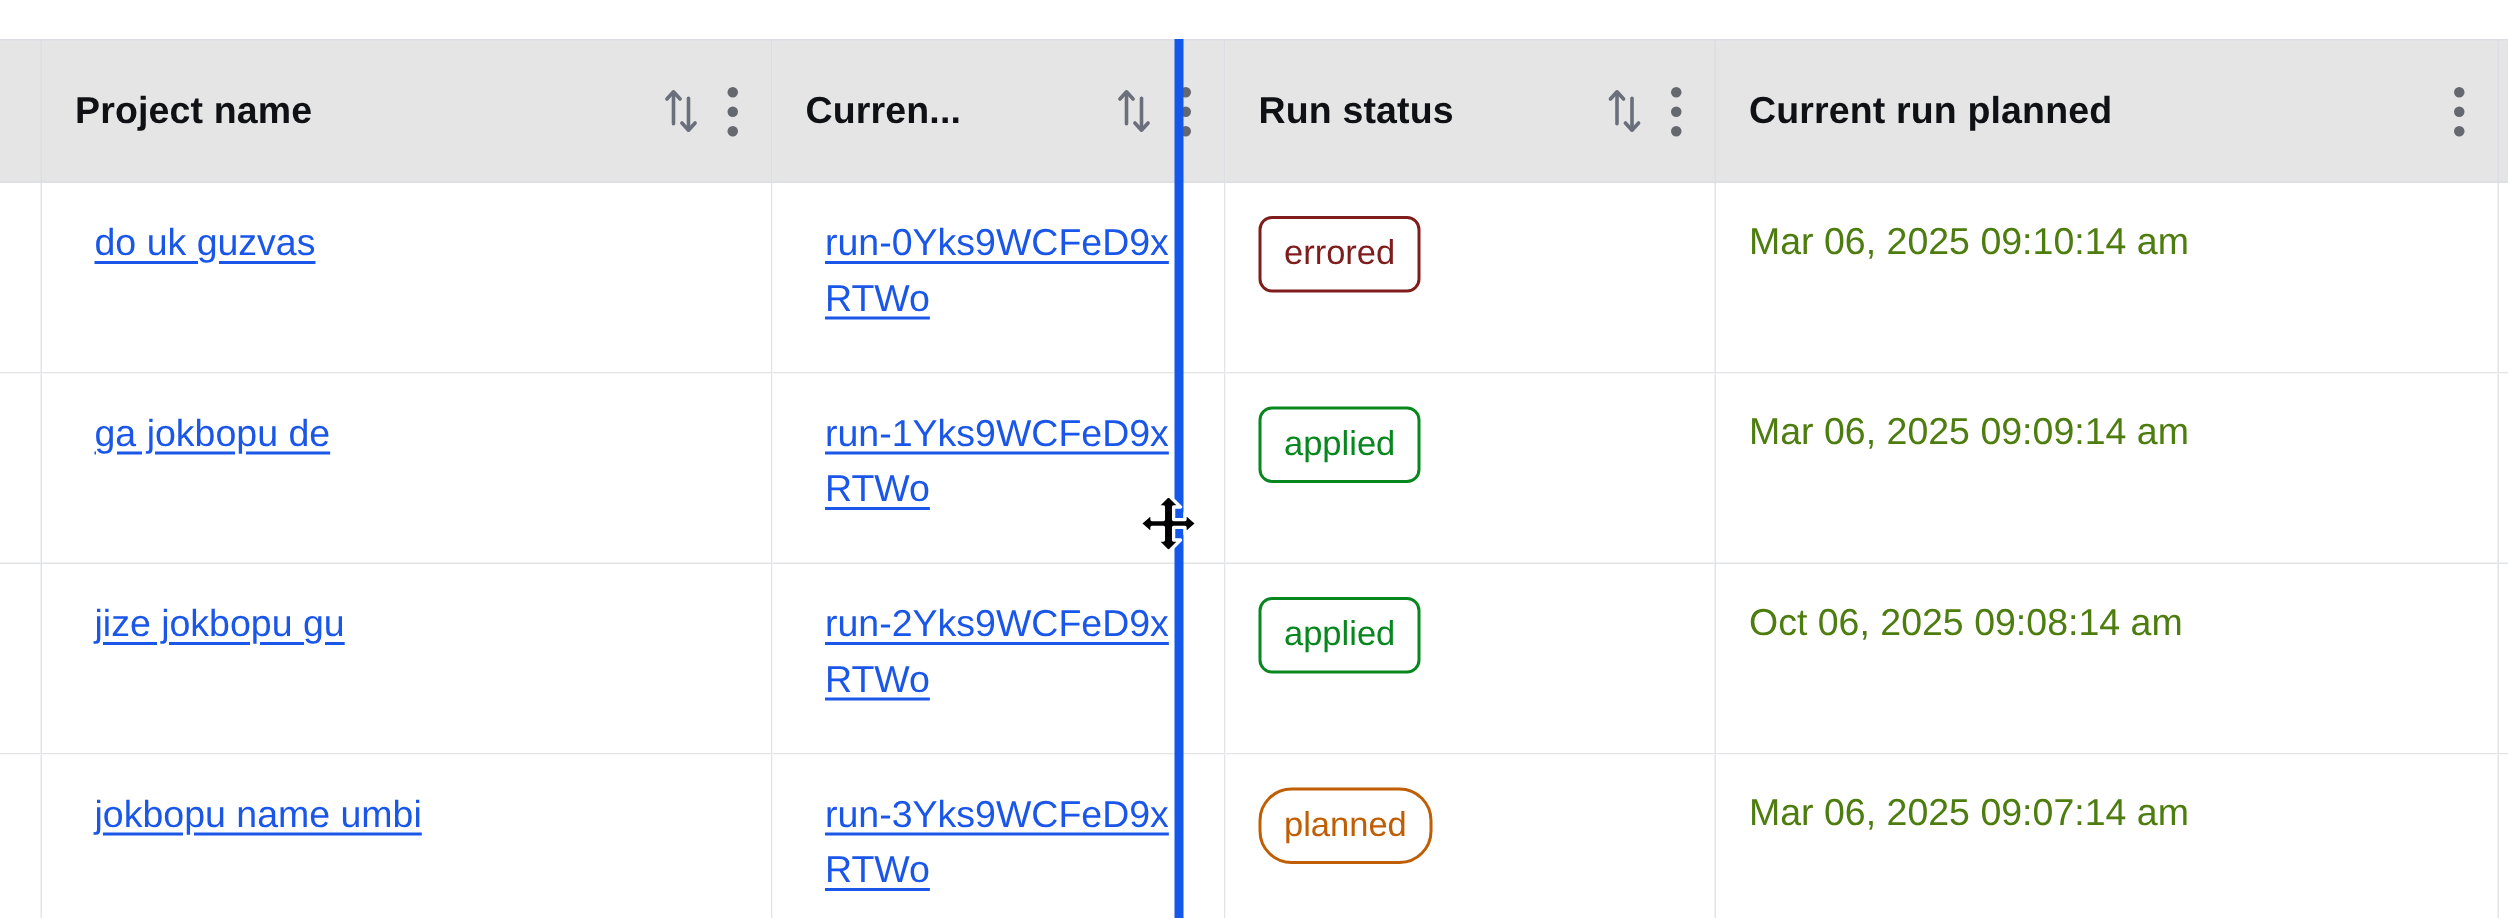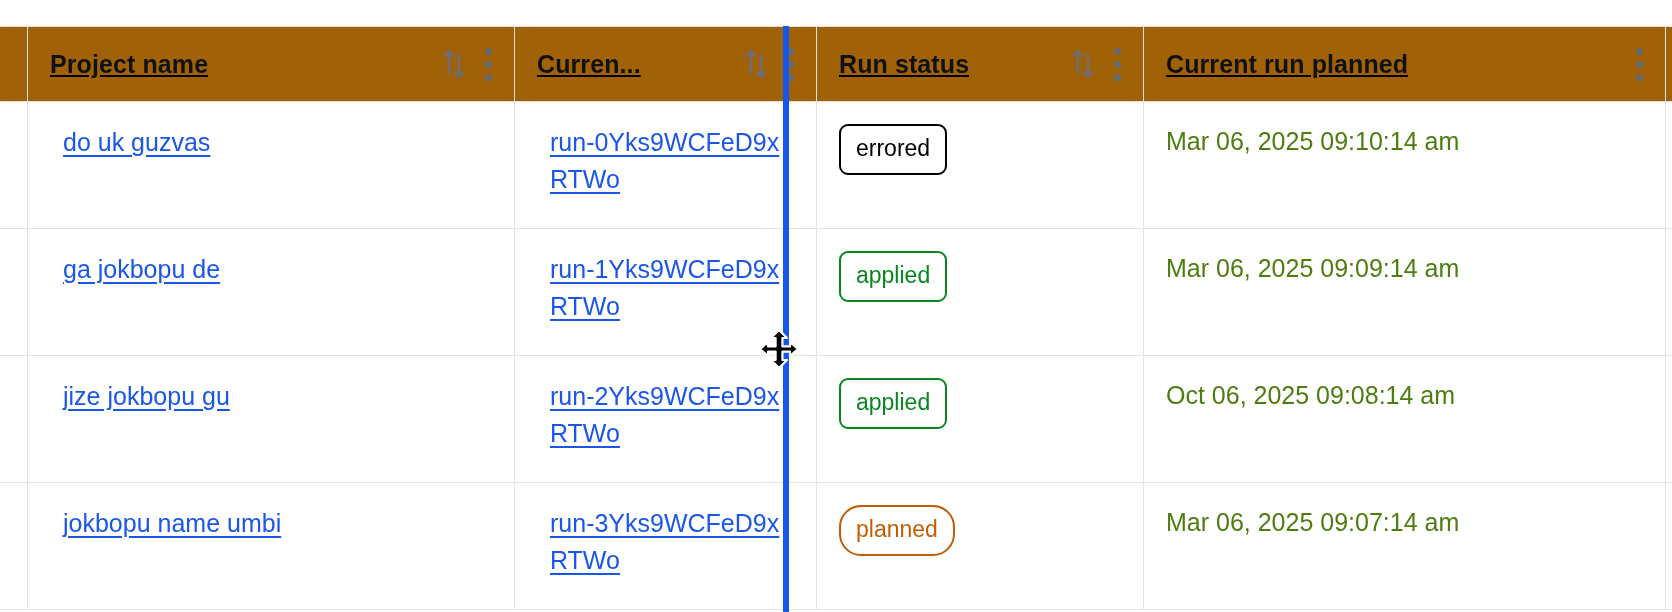--- a/index.html
+++ b/index.html
@@ -23,30 +23,29 @@
     left: 0;
     top: 26px;
     width: 1672px;
     border-collapse: separate;
     border-spacing: 0;
     table-layout: fixed;
   }
 
   
   thead th {
-    background: #a16207;
-    height: 76px;
+    background: #e5e5e5;
+    height: 96px;
     box-sizing: border-box;
     padding: 0 22px;
     border-top: 1px solid #dcdee3;
     border-bottom: 1px solid #dcdee3;
     border-right: 1px solid #dcdee3;
     vertical-align: middle;
     text-align: left;
-    text-decoration: underline;
   }
   th.gutter-col {
     padding: 0;
     border-right: 1px solid #dcdee3;
   }
   .head-inner {
     display: flex;
     align-items: center;
     width: 100%;
   }
@@ -242,21 +241,21 @@
               <span class="head-spacer"></span>
             </div>
           </th>
         </tr>
     </thead>
     <tbody>
         <tr>
           <td class="gutter-col"></td>
           <td><span class="cell-link">do uk guzvas</span></td>
           <td><span class="cell-link">run-0Yks9WCFeD9xRTWo</span></td>
-          <td><span class="badge" style="color: #000000;">errored</span></td>
+          <td><span class="badge" style="color: #7f1d1d;">errored</span></td>
           <td><span class="cell-text">Mar 06, 2025 09:10:14 am</span></td>
           <td class="cell-clip"></td>
         </tr>
         <tr>
           <td class="gutter-col"></td>
           <td><span class="cell-link">ga jokbopu de</span></td>
           <td><span class="cell-link">run-1Yks9WCFeD9xRTWo</span></td>
           <td><span class="badge" style="color: rgb(8, 135, 31);">applied</span></td>
           <td><span class="cell-text">Mar 06, 2025 09:09:14 am</span></td>
           <td class="cell-clip"></td>

